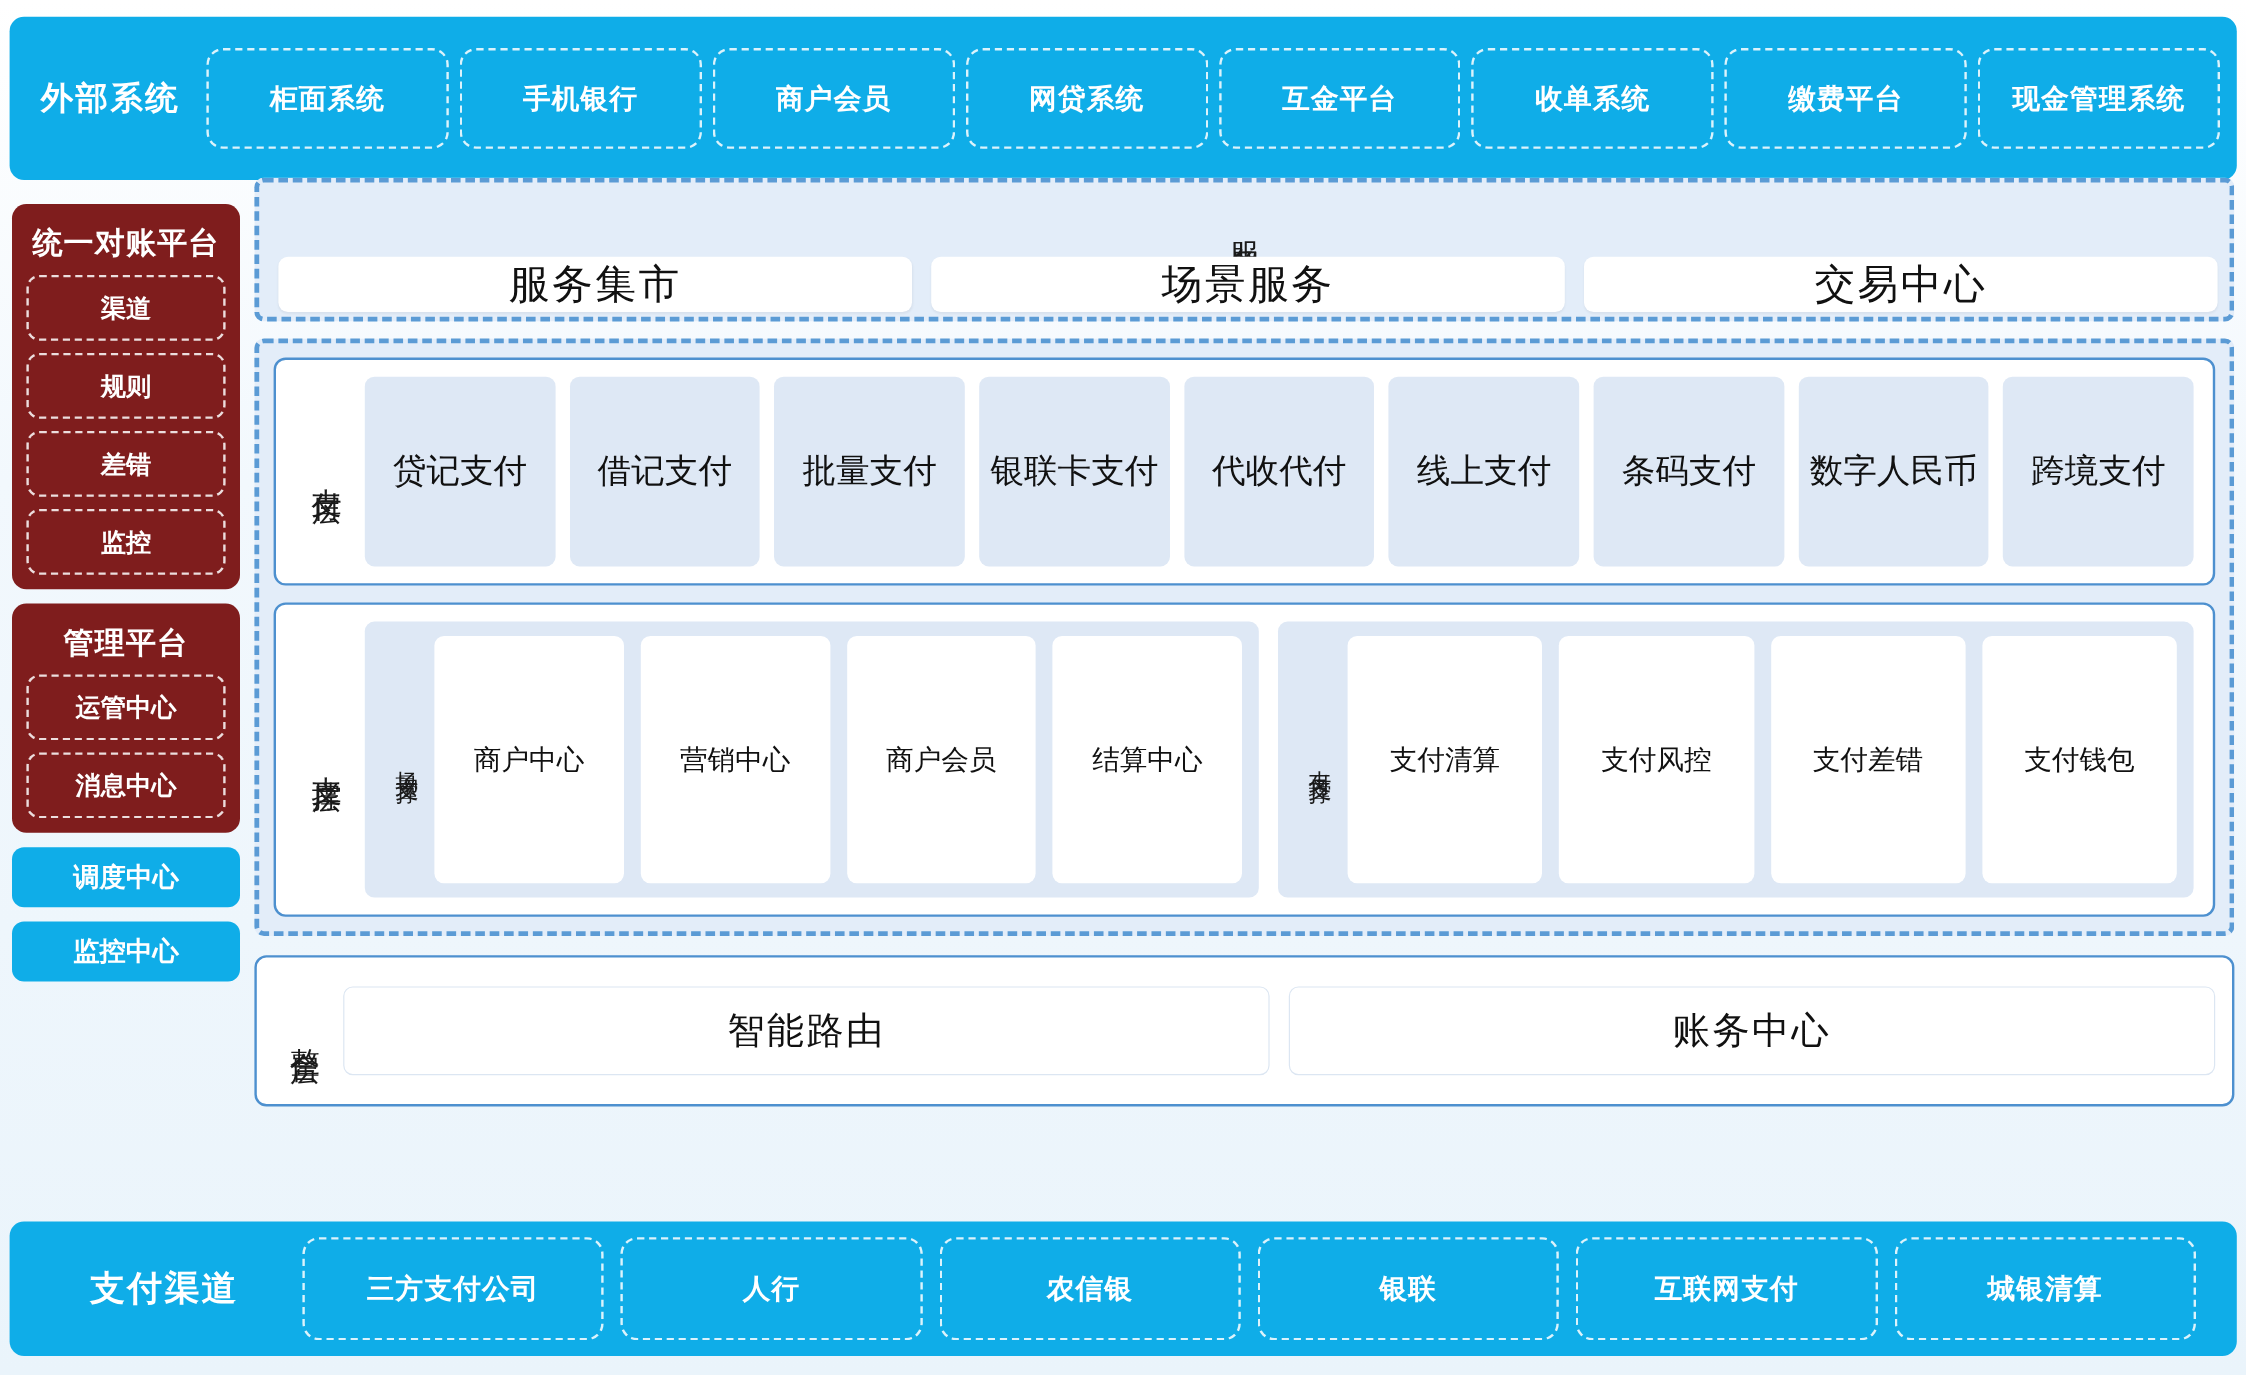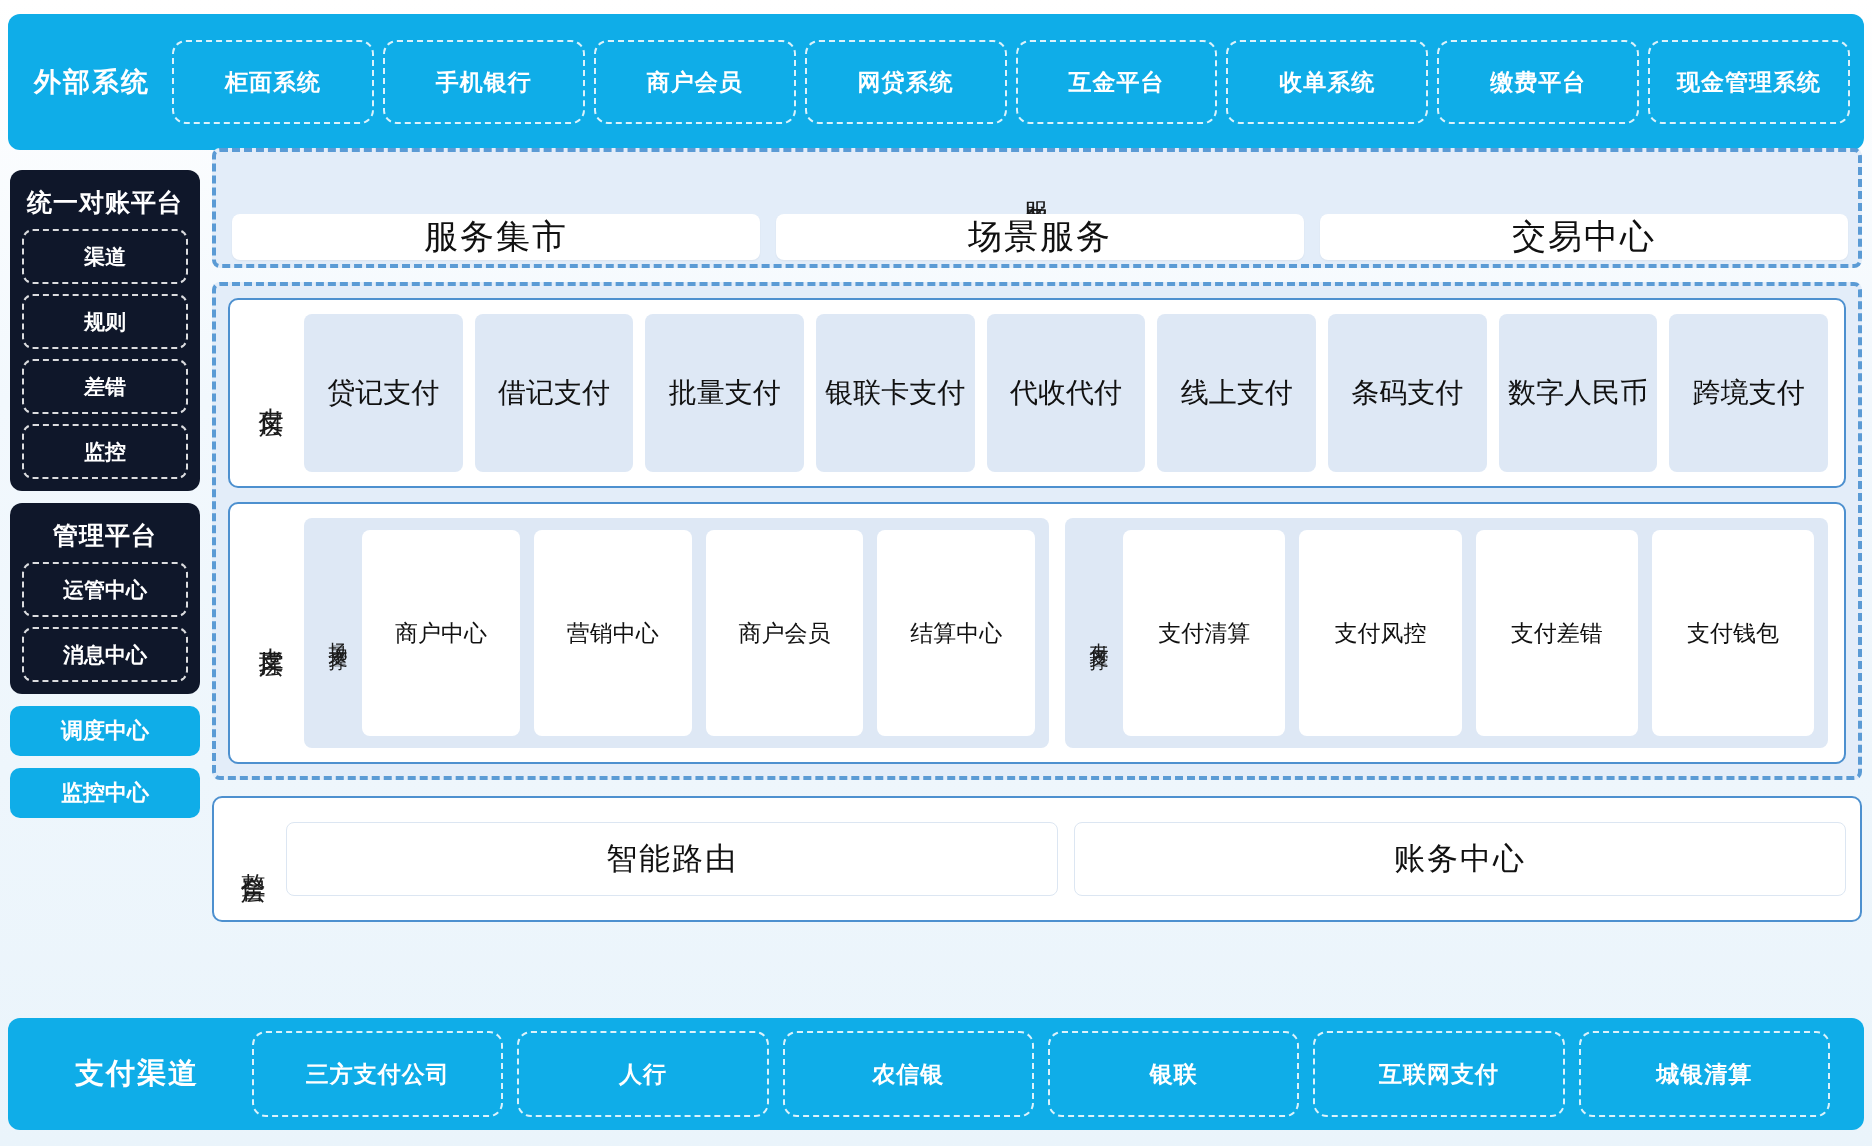--- a/index.html
+++ b/index.html
@@ -64,21 +64,21 @@
     font-size: 23px;
   }
 
   
   #left-col {
     position: absolute;
     left: 10px; top: 170px;
     width: 190px;
   }
   .side-panel {
-    background: #0f172a;
+    background: #7f1d1d;
     border-radius: 12px;
     padding: 10px 12px 12px 12px;
     margin-bottom: 12px;
   }
   .side-panel-title {
     color: #fff;
     font-size: 25px;
     font-weight: 700;
     text-align: center;
     letter-spacing: 1px;

